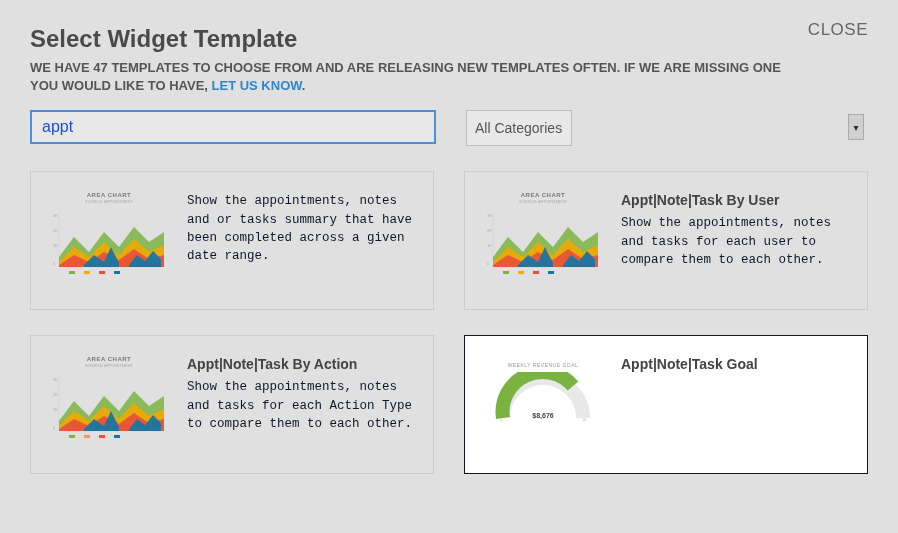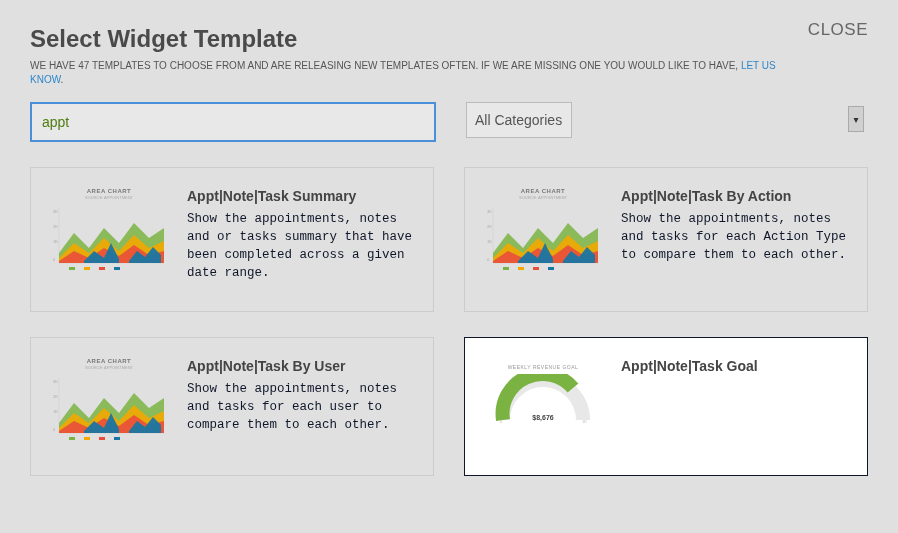--- a/index.html
+++ b/index.html
@@ -24,44 +24,45 @@
     .container {
       padding: 25px 30px 30px 30px;
     }
     .title {
       font-size: 24px;
       font-weight: bold;
       color: #4a4a4a;
       margin-bottom: 6px;
     }
     .subtitle {
-      font-size: 10px;
+      font-size: 13px;
       color: #555;
       line-height: 1.4;
       max-width: 760px;
+      font-weight: bold;
     }
     .subtitle .link {
       color: #2f86c9;
       cursor: pointer;
     }
     .controls {
       display: flex;
       gap: 30px;
       margin-top: 15px;
       margin-bottom: 25px;
     }
     .search-input {
       flex: 1;
       max-width: 406px;
-      height: 40px;
+      height: 34px;
       border: 2px solid #4a90d9;
       background: #e8e8e8;
       padding: 0 10px;
-      font-size: 14px;
-      color: #4d7c0f;
+      font-size: 16px;
+      color: #1d4ed8;
       outline: none;
     }
     .category-select {
       flex: 1;
       max-width: 406px;
       height: 36px;
       border: 1px solid #bbb;
       background: #e8e8e8;
       padding: 0 8px;
       font-size: 14px;
@@ -180,21 +181,20 @@
       <path d="M10,58 L25,48 L40,55 L55,45 L70,53 L85,42 L100,52 L115,48 L115,60 L10,60 Z" fill="#e94e3c" opacity="0.9"></path>
       <path d="M35,58 L45,48 L55,55 L62,40 L70,56 L70,60 L35,60 Z" fill="#1976a3" opacity="0.95"></path>
       <path d="M80,58 L88,48 L96,54 L104,44 L112,52 L112,60 L80,60 Z" fill="#1976a3" opacity="0.95"></path>
       <rect x="20" y="64" width="6" height="3" fill="#7ab342"></rect>
       <rect x="35" y="64" width="6" height="3" fill="#f2a900"></rect>
       <rect x="50" y="64" width="6" height="3" fill="#e94e3c"></rect>
       <rect x="65" y="64" width="6" height="3" fill="#1976a3"></rect>
     </svg>
   </div>
     <div class="card-body">
-      <div class="card-title">Appt|Note|Task Summary</div>
       <div class="card-desc">Show the appointments, notes and or tasks summary that have been completed across a given date range.</div>
     </div>
       </div>
       <div class="card">
   <div class="thumb">
     <div class="thumb-header">AREA CHART</div>
     <div class="thumb-sub">SOURCE: APPOINTMENT</div>
     <svg class="area-chart" viewBox="0 0 120 70">
       <line x1="10" y1="5" x2="10" y2="60" stroke="#ccc" stroke-width="0.5"></line>
       <line x1="10" y1="60" x2="115" y2="60" stroke="#ccc" stroke-width="0.5"></line>
@@ -207,22 +207,22 @@
       <path d="M10,58 L25,48 L40,55 L55,45 L70,53 L85,42 L100,52 L115,48 L115,60 L10,60 Z" fill="#e94e3c" opacity="0.9"></path>
       <path d="M35,58 L45,48 L55,55 L62,40 L70,56 L70,60 L35,60 Z" fill="#1976a3" opacity="0.95"></path>
       <path d="M80,58 L88,48 L96,54 L104,44 L112,52 L112,60 L80,60 Z" fill="#1976a3" opacity="0.95"></path>
       <rect x="20" y="64" width="6" height="3" fill="#7ab342"></rect>
       <rect x="35" y="64" width="6" height="3" fill="#f2a900"></rect>
       <rect x="50" y="64" width="6" height="3" fill="#e94e3c"></rect>
       <rect x="65" y="64" width="6" height="3" fill="#1976a3"></rect>
     </svg>
   </div>
     <div class="card-body">
-      <div class="card-title">Appt|Note|Task By Action</div>
-      <div class="card-desc">Show the appointments, notes and tasks for each Action Type to compare them to each other.</div>
+      <div class="card-title">Appt|Note|Task By User</div>
+      <div class="card-desc">Show the appointments, notes and tasks for each user to compare them to each other.</div>
     </div>
       </div>
       <div class="card">
   <div class="thumb">
     <div class="thumb-header">AREA CHART</div>
     <div class="thumb-sub">SOURCE: APPOINTMENT</div>
     <svg class="area-chart" viewBox="0 0 120 70">
       <line x1="10" y1="5" x2="10" y2="60" stroke="#ccc" stroke-width="0.5"></line>
       <line x1="10" y1="60" x2="115" y2="60" stroke="#ccc" stroke-width="0.5"></line>
       <text x="4" y="10" font-size="4" fill="#aaa">3K</text>
@@ -234,22 +234,22 @@
       <path d="M10,58 L25,48 L40,55 L55,45 L70,53 L85,42 L100,52 L115,48 L115,60 L10,60 Z" fill="#e94e3c" opacity="0.9"></path>
       <path d="M35,58 L45,48 L55,55 L62,40 L70,56 L70,60 L35,60 Z" fill="#1976a3" opacity="0.95"></path>
       <path d="M80,58 L88,48 L96,54 L104,44 L112,52 L112,60 L80,60 Z" fill="#1976a3" opacity="0.95"></path>
       <rect x="20" y="64" width="6" height="3" fill="#7ab342"></rect>
       <rect x="35" y="64" width="6" height="3" fill="#f2a900"></rect>
       <rect x="50" y="64" width="6" height="3" fill="#e94e3c"></rect>
       <rect x="65" y="64" width="6" height="3" fill="#1976a3"></rect>
     </svg>
   </div>
     <div class="card-body">
-      <div class="card-title">Appt|Note|Task By User</div>
-      <div class="card-desc">Show the appointments, notes and tasks for each user to compare them to each other.</div>
+      <div class="card-title">Appt|Note|Task By Action</div>
+      <div class="card-desc">Show the appointments, notes and tasks for each Action Type to compare them to each other.</div>
     </div>
       </div>
       <div class="card highlight">
   <div class="thumb">
     <div class="gauge-wrap">
       <div class="gauge-title">WEEKLY REVENUE GOAL</div>
       <svg width="112" height="50" viewBox="0 0 112 50">
         <path d="M 16 46 A 40 40 0 0 1 96 46" fill="none" stroke="#e8e8e8" stroke-width="14"></path>
         <path d="M 16 46 A 40 40 0 0 1 86 14" fill="none" stroke="#7ab342" stroke-width="14"></path>
         <text x="13" y="49" font-size="4" fill="#bbb">0</text>

